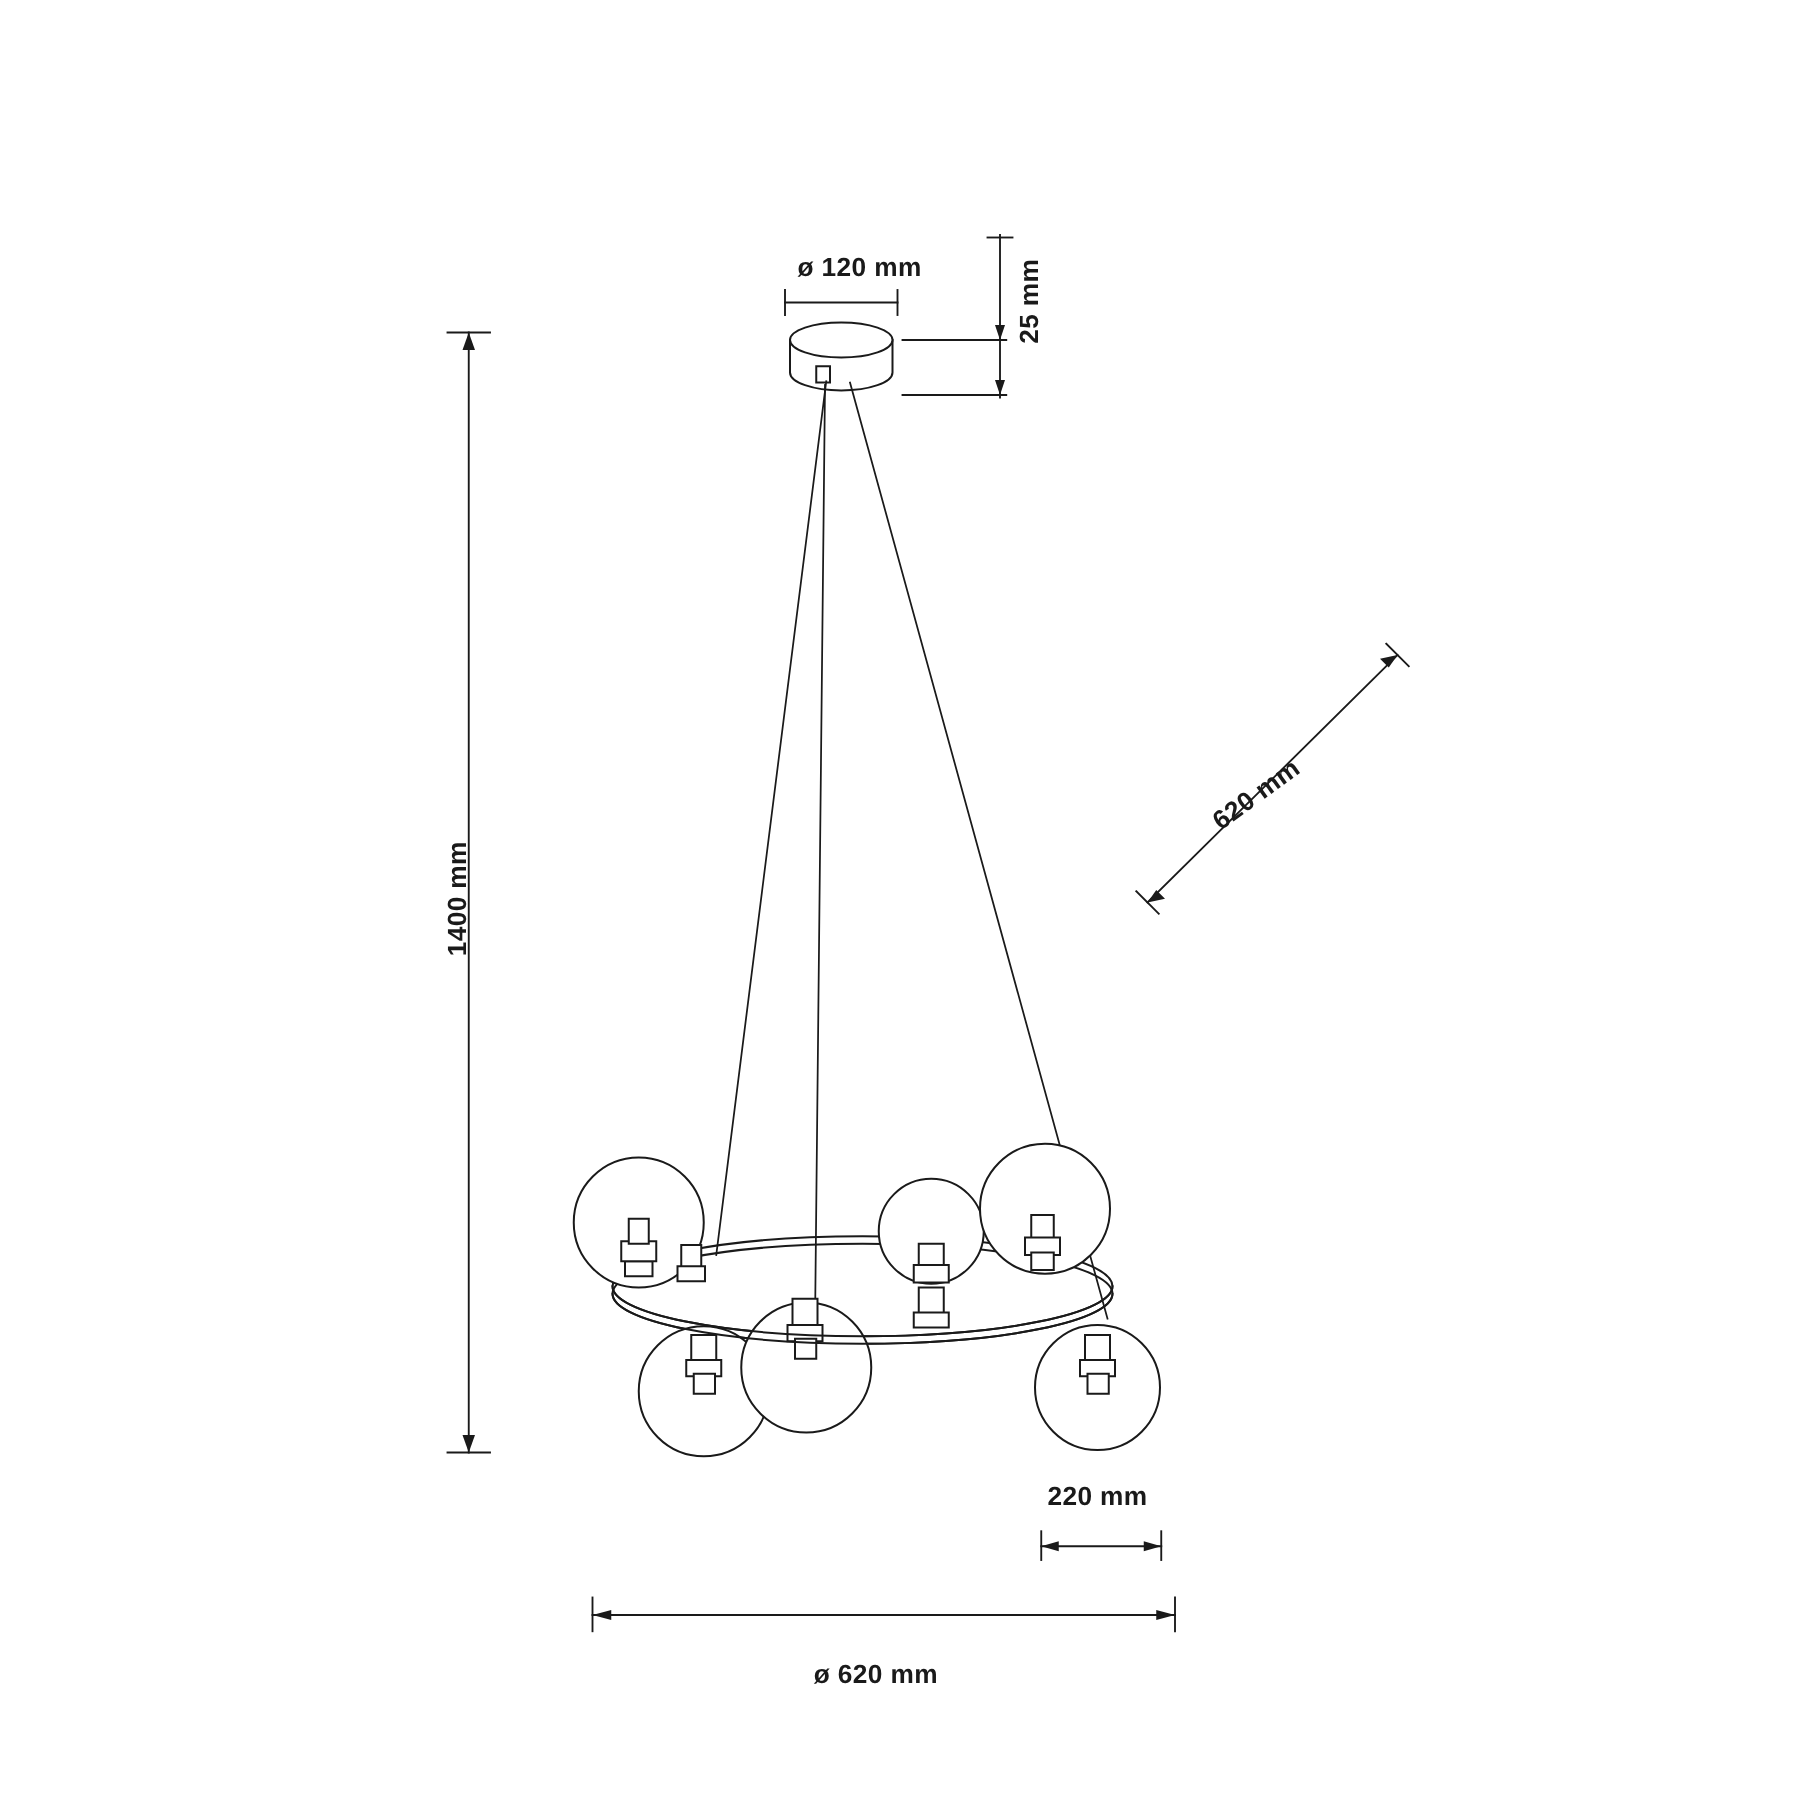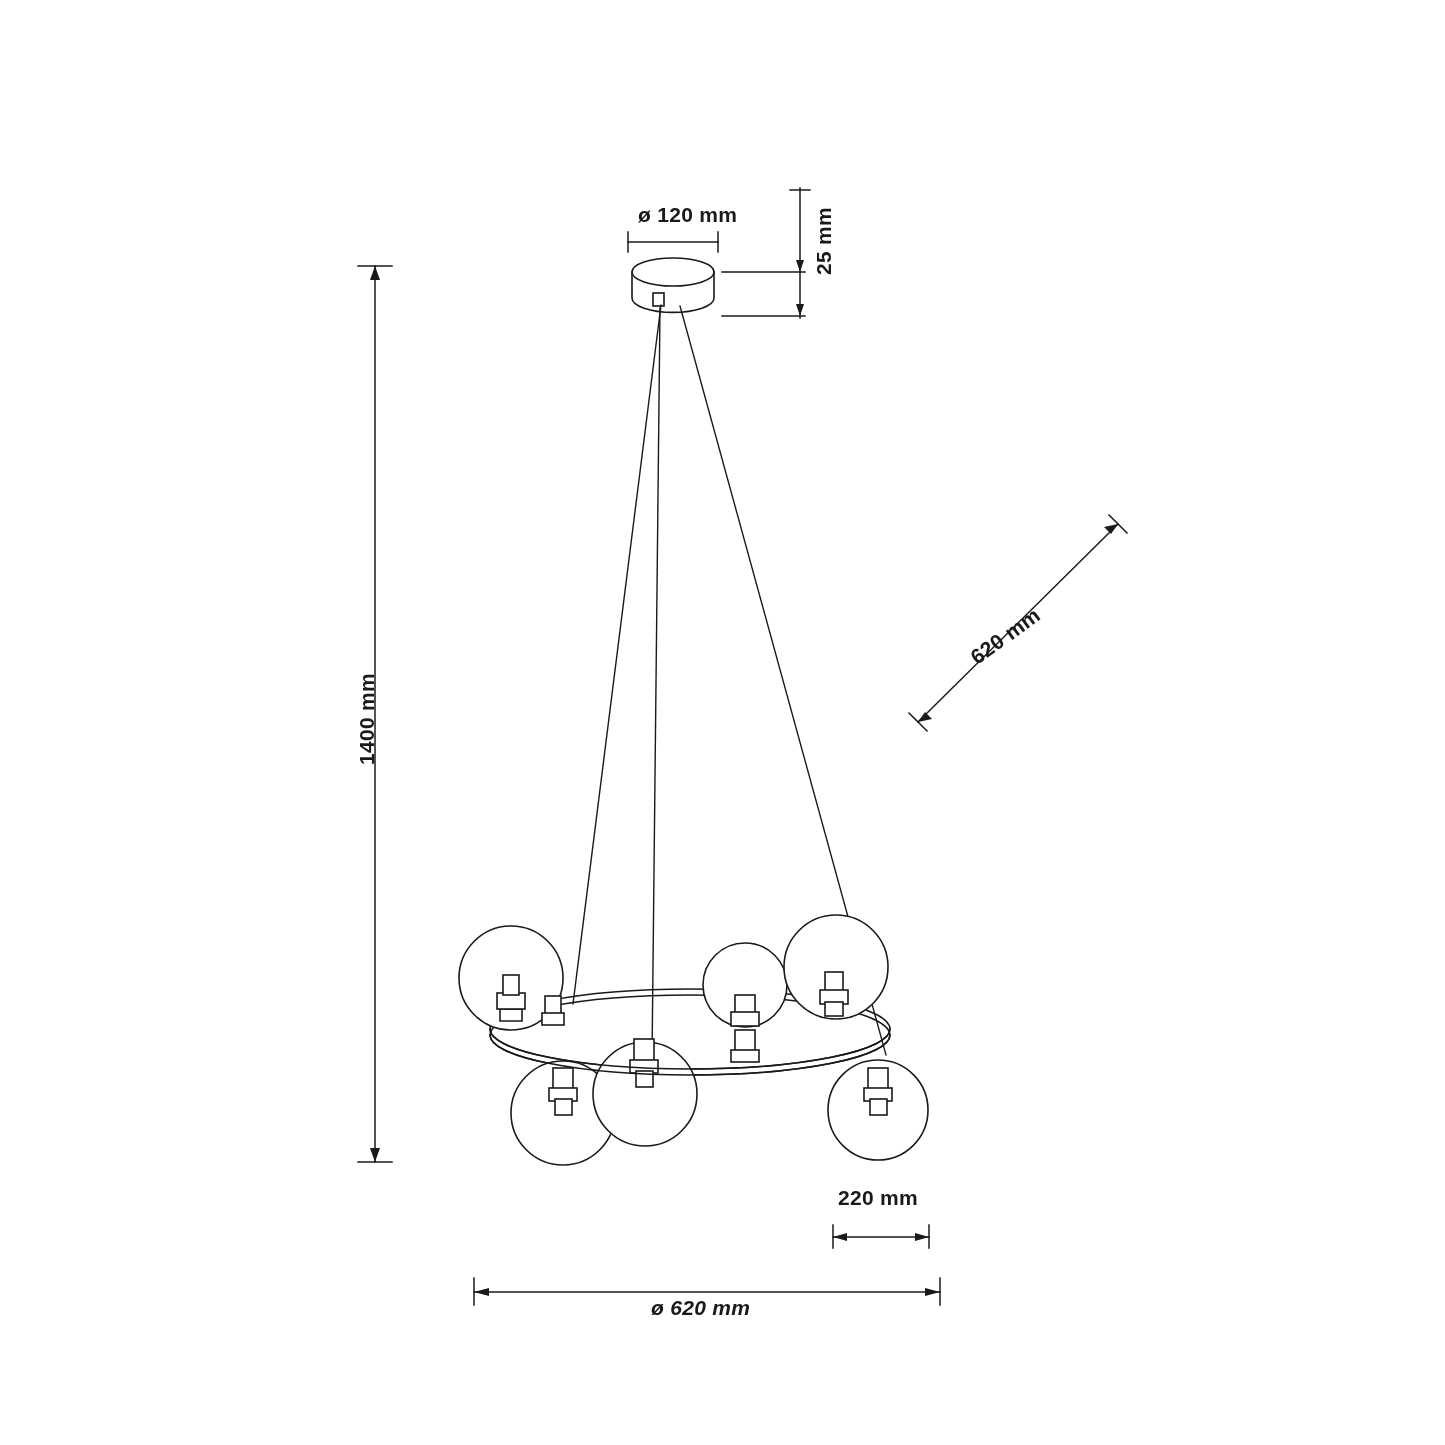--- a/index.html
+++ b/index.html
@@ -178,15 +178,15 @@
   <div class="dim-label" style="left:638px; top:203px;">ø 120 mm</div>
 
   <div class="dim-label rot-90" style="left:812px; top:275px;">25 mm</div>
 
   <div class="dim-label rot-90" style="left:355px; top:765px;">1400 mm</div>
 
   <div class="dim-label rot-diag" style="left:966px; top:650px;">620 mm</div>
 
   <div class="dim-label" style="left:838px; top:1186px;">220 mm</div>
 
-  <div class="dim-label" style="left:651px; top:1296px;font-style:italic;">ø 620 mm</div>
+  <div class="dim-label" style="left:651px; top:1328px;">ø 620 mm</div>
 
 </div>
 
 </body></html>

